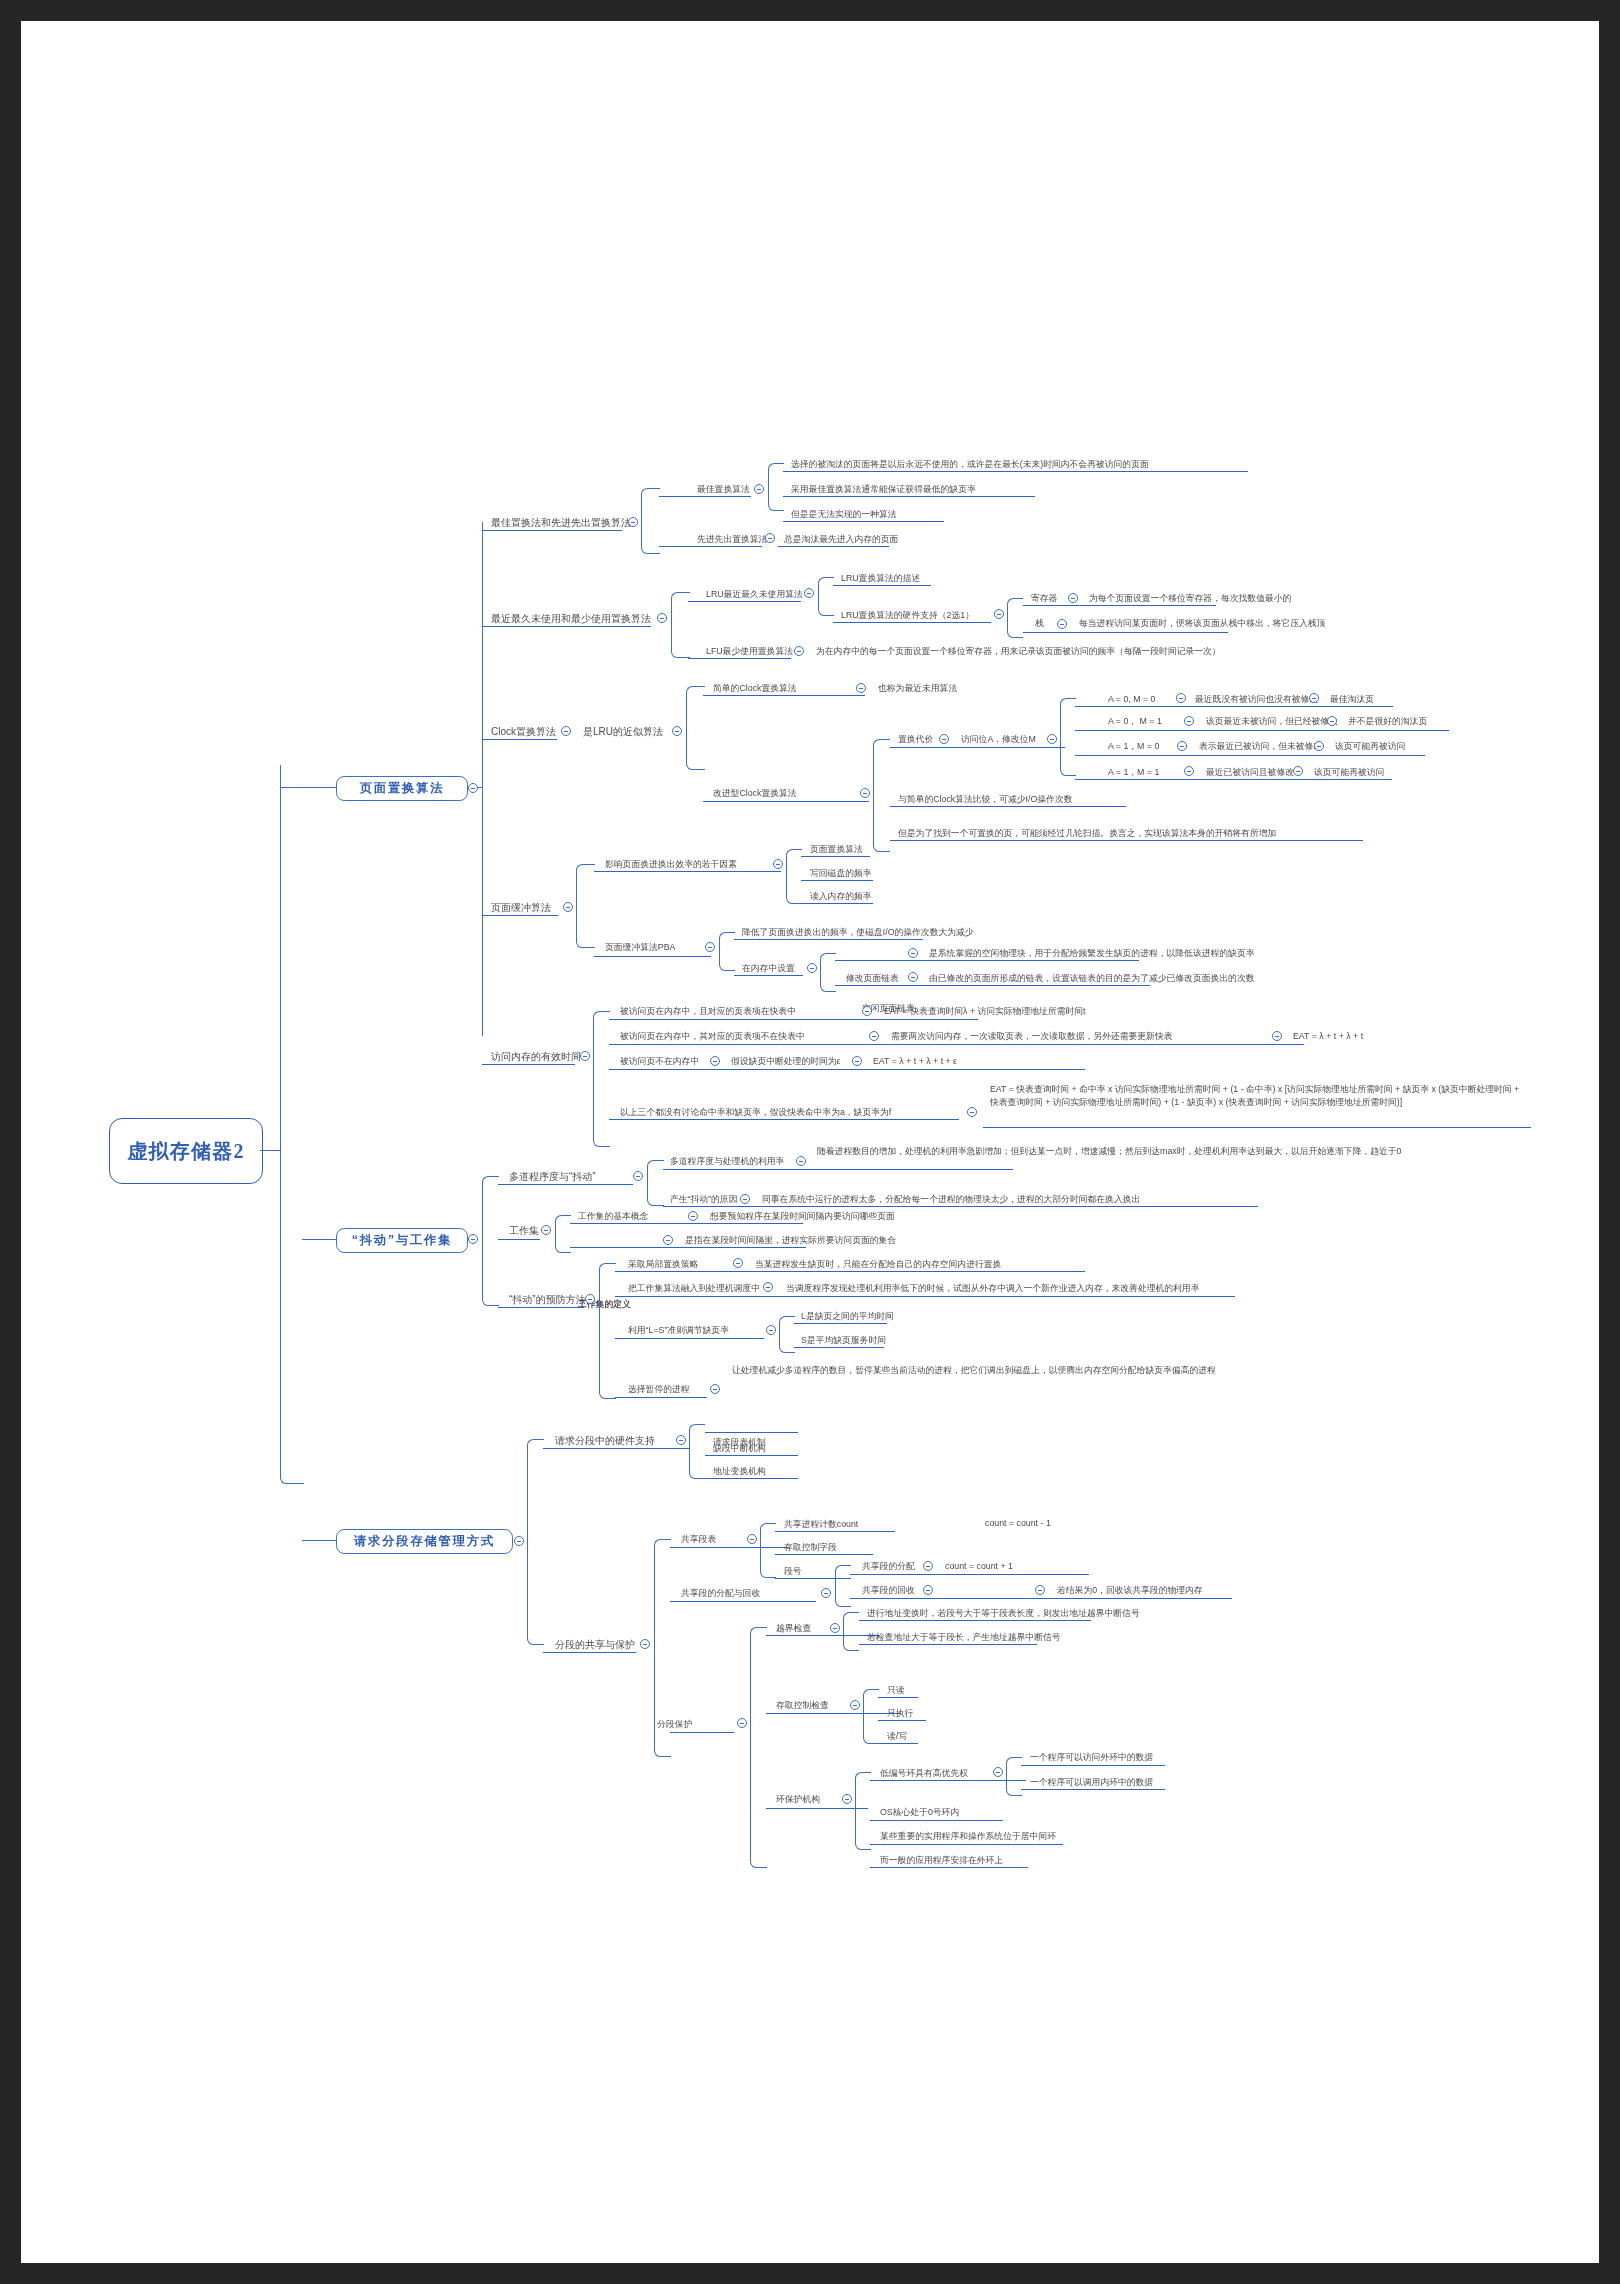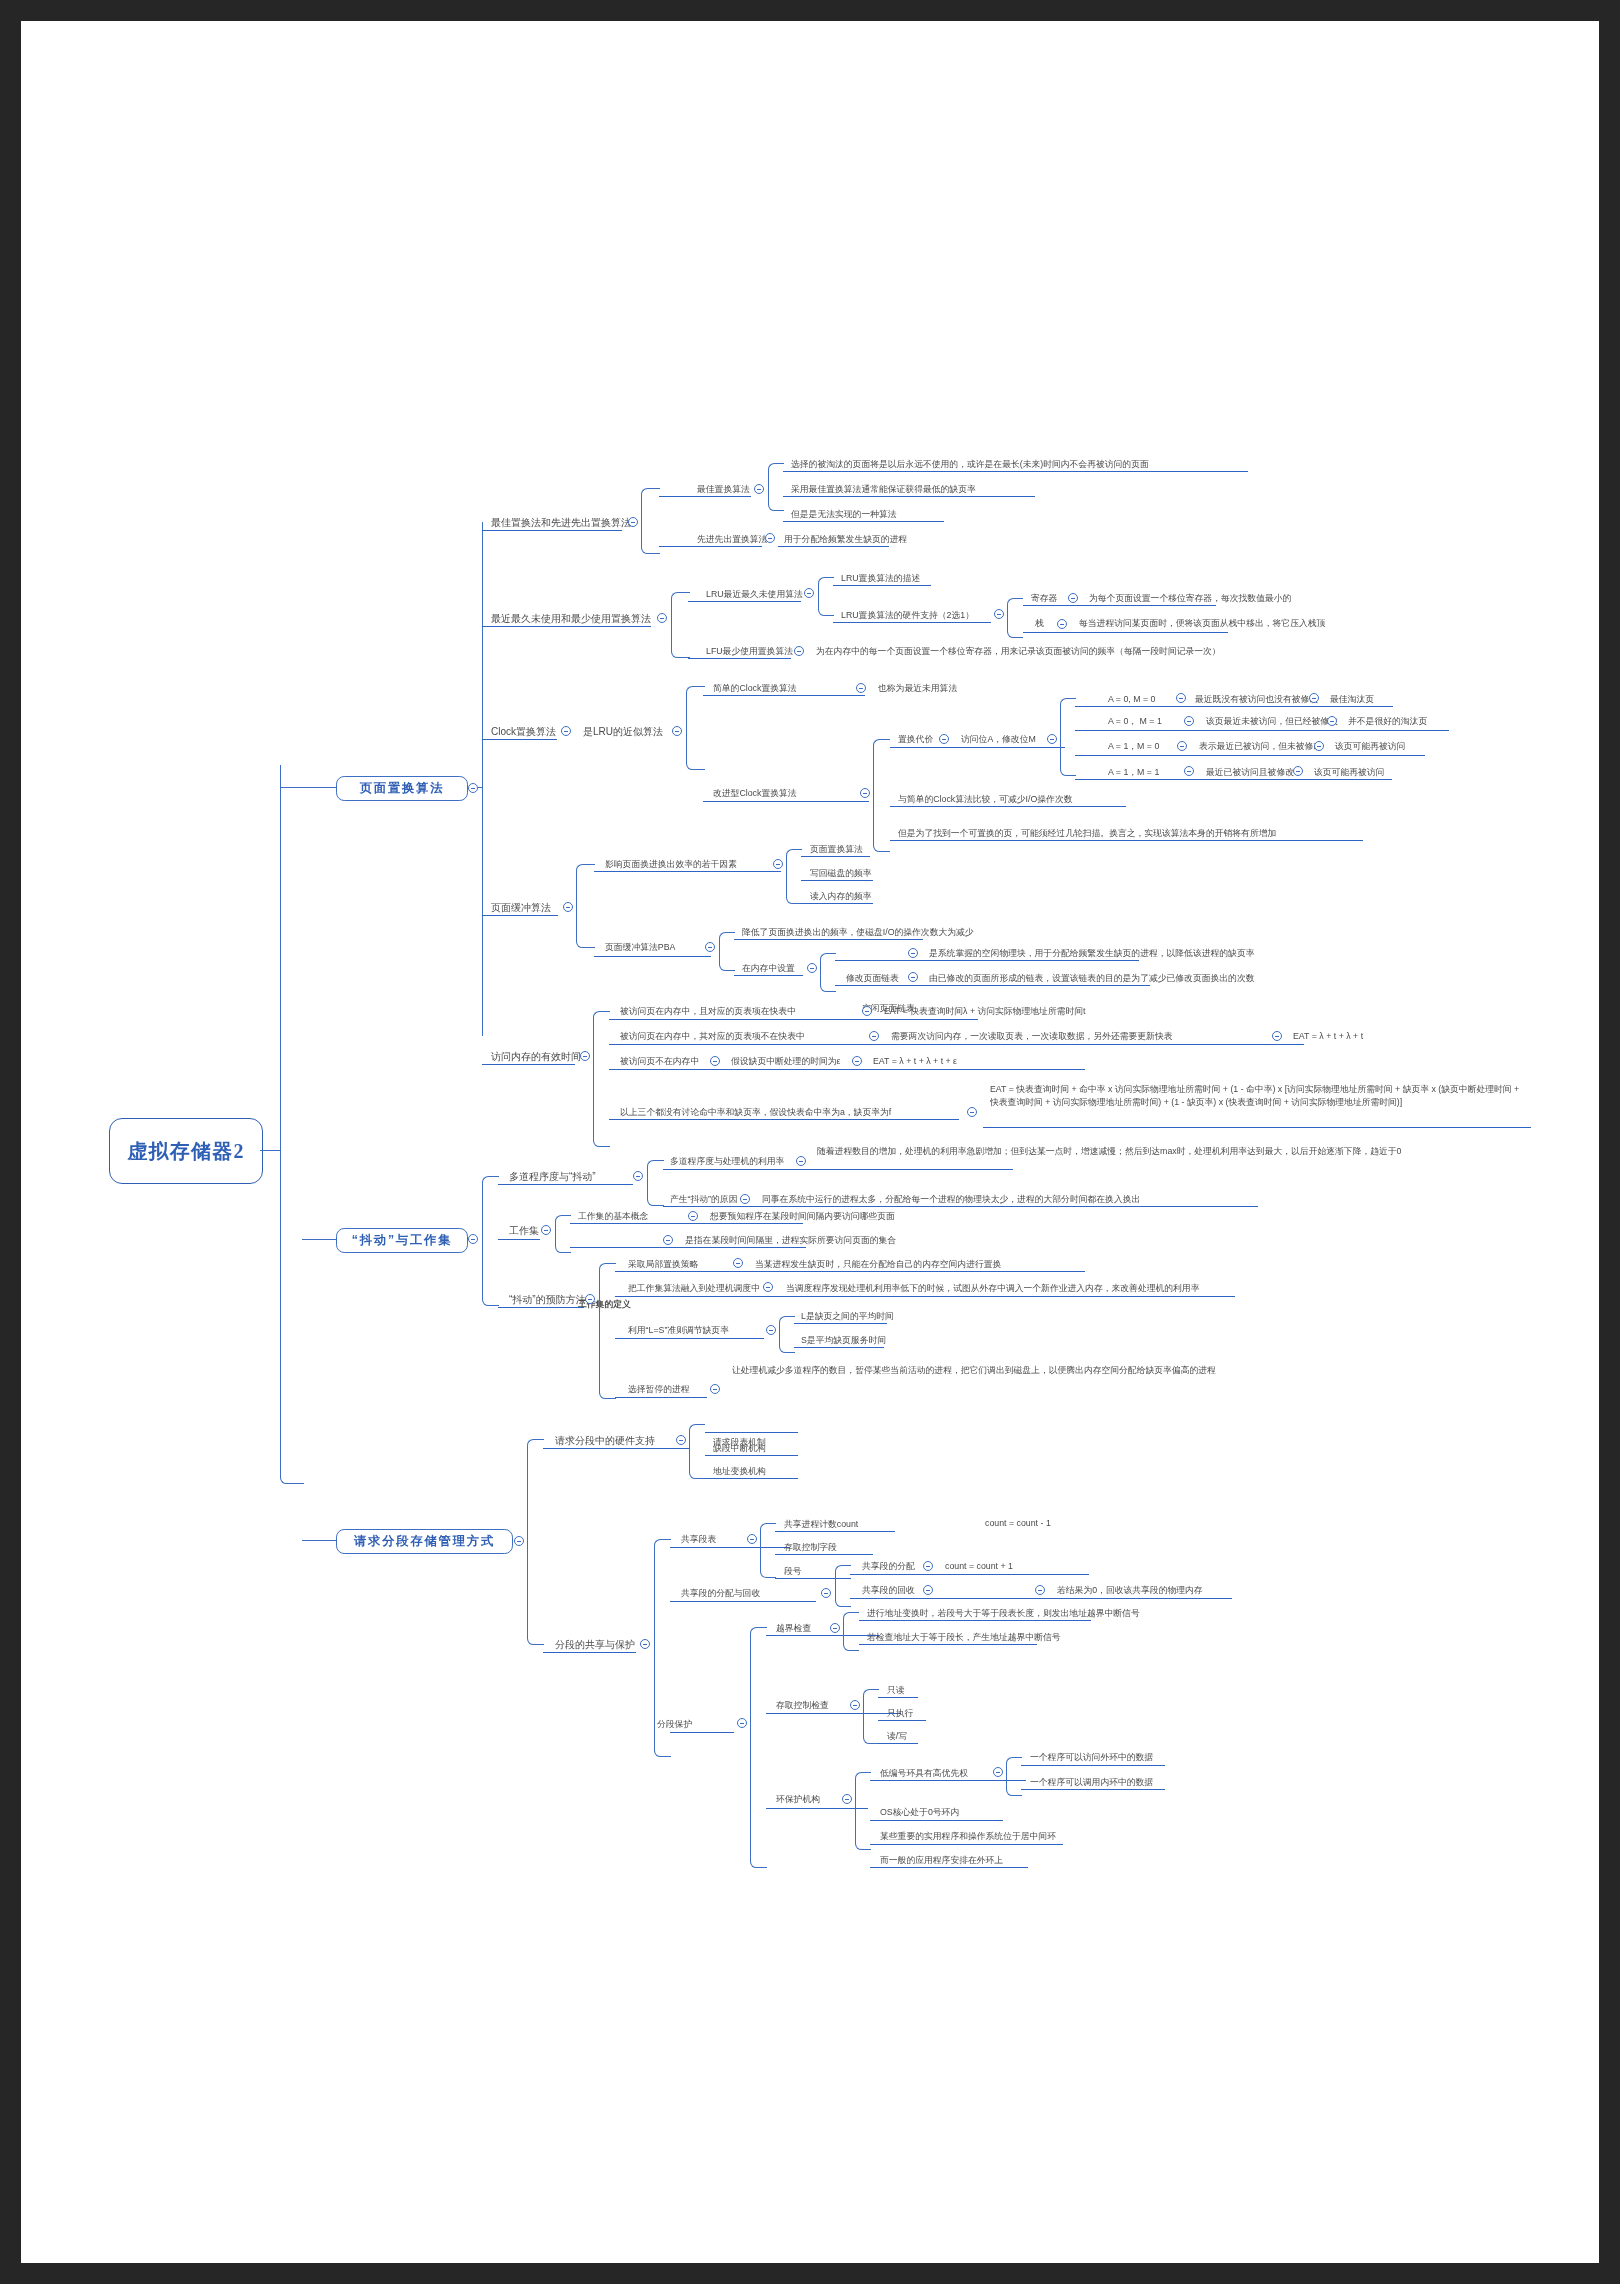--- a/index.html
+++ b/index.html
@@ -158,21 +158,21 @@
     <span class="txt">但是是无法实现的一种算法</span>
   </div>
   <div class="ul" style="left:762px; top:500px; width:161px;"></div>
 
   <div class="node t-lbl2" style="left:676px; top:514px;">
     <span class="txt">先进先出置换算法</span>
   </div>
   <div class="ul" style="left:638px; top:525px; width:103px;"></div>
   <div class="tog" style="left:744px; top:512px;"></div>
   <div class="node t-lbl2" style="left:763px; top:514px;">
-    <span class="txt">用于分配给频繁发生缺页的进程</span>
+    <span class="txt">总是淘汰最先进入内存的页面</span>
   </div>
   <div class="ul" style="left:757px; top:525px; width:111px;"></div>
 
   <div class="node t-lbl" style="left:470px; top:593px;">
     <span class="txt">最近最久未使用和最少使用置换算法</span>
   </div>
   <div class="ul" style="left:461px; top:605px; width:169px;"></div>
   <div class="tog" style="left:636px; top:592px;"></div>
   <div class="crn both" style="left:650px; top:571px; width:17.5px; height:64px;"></div>
 

